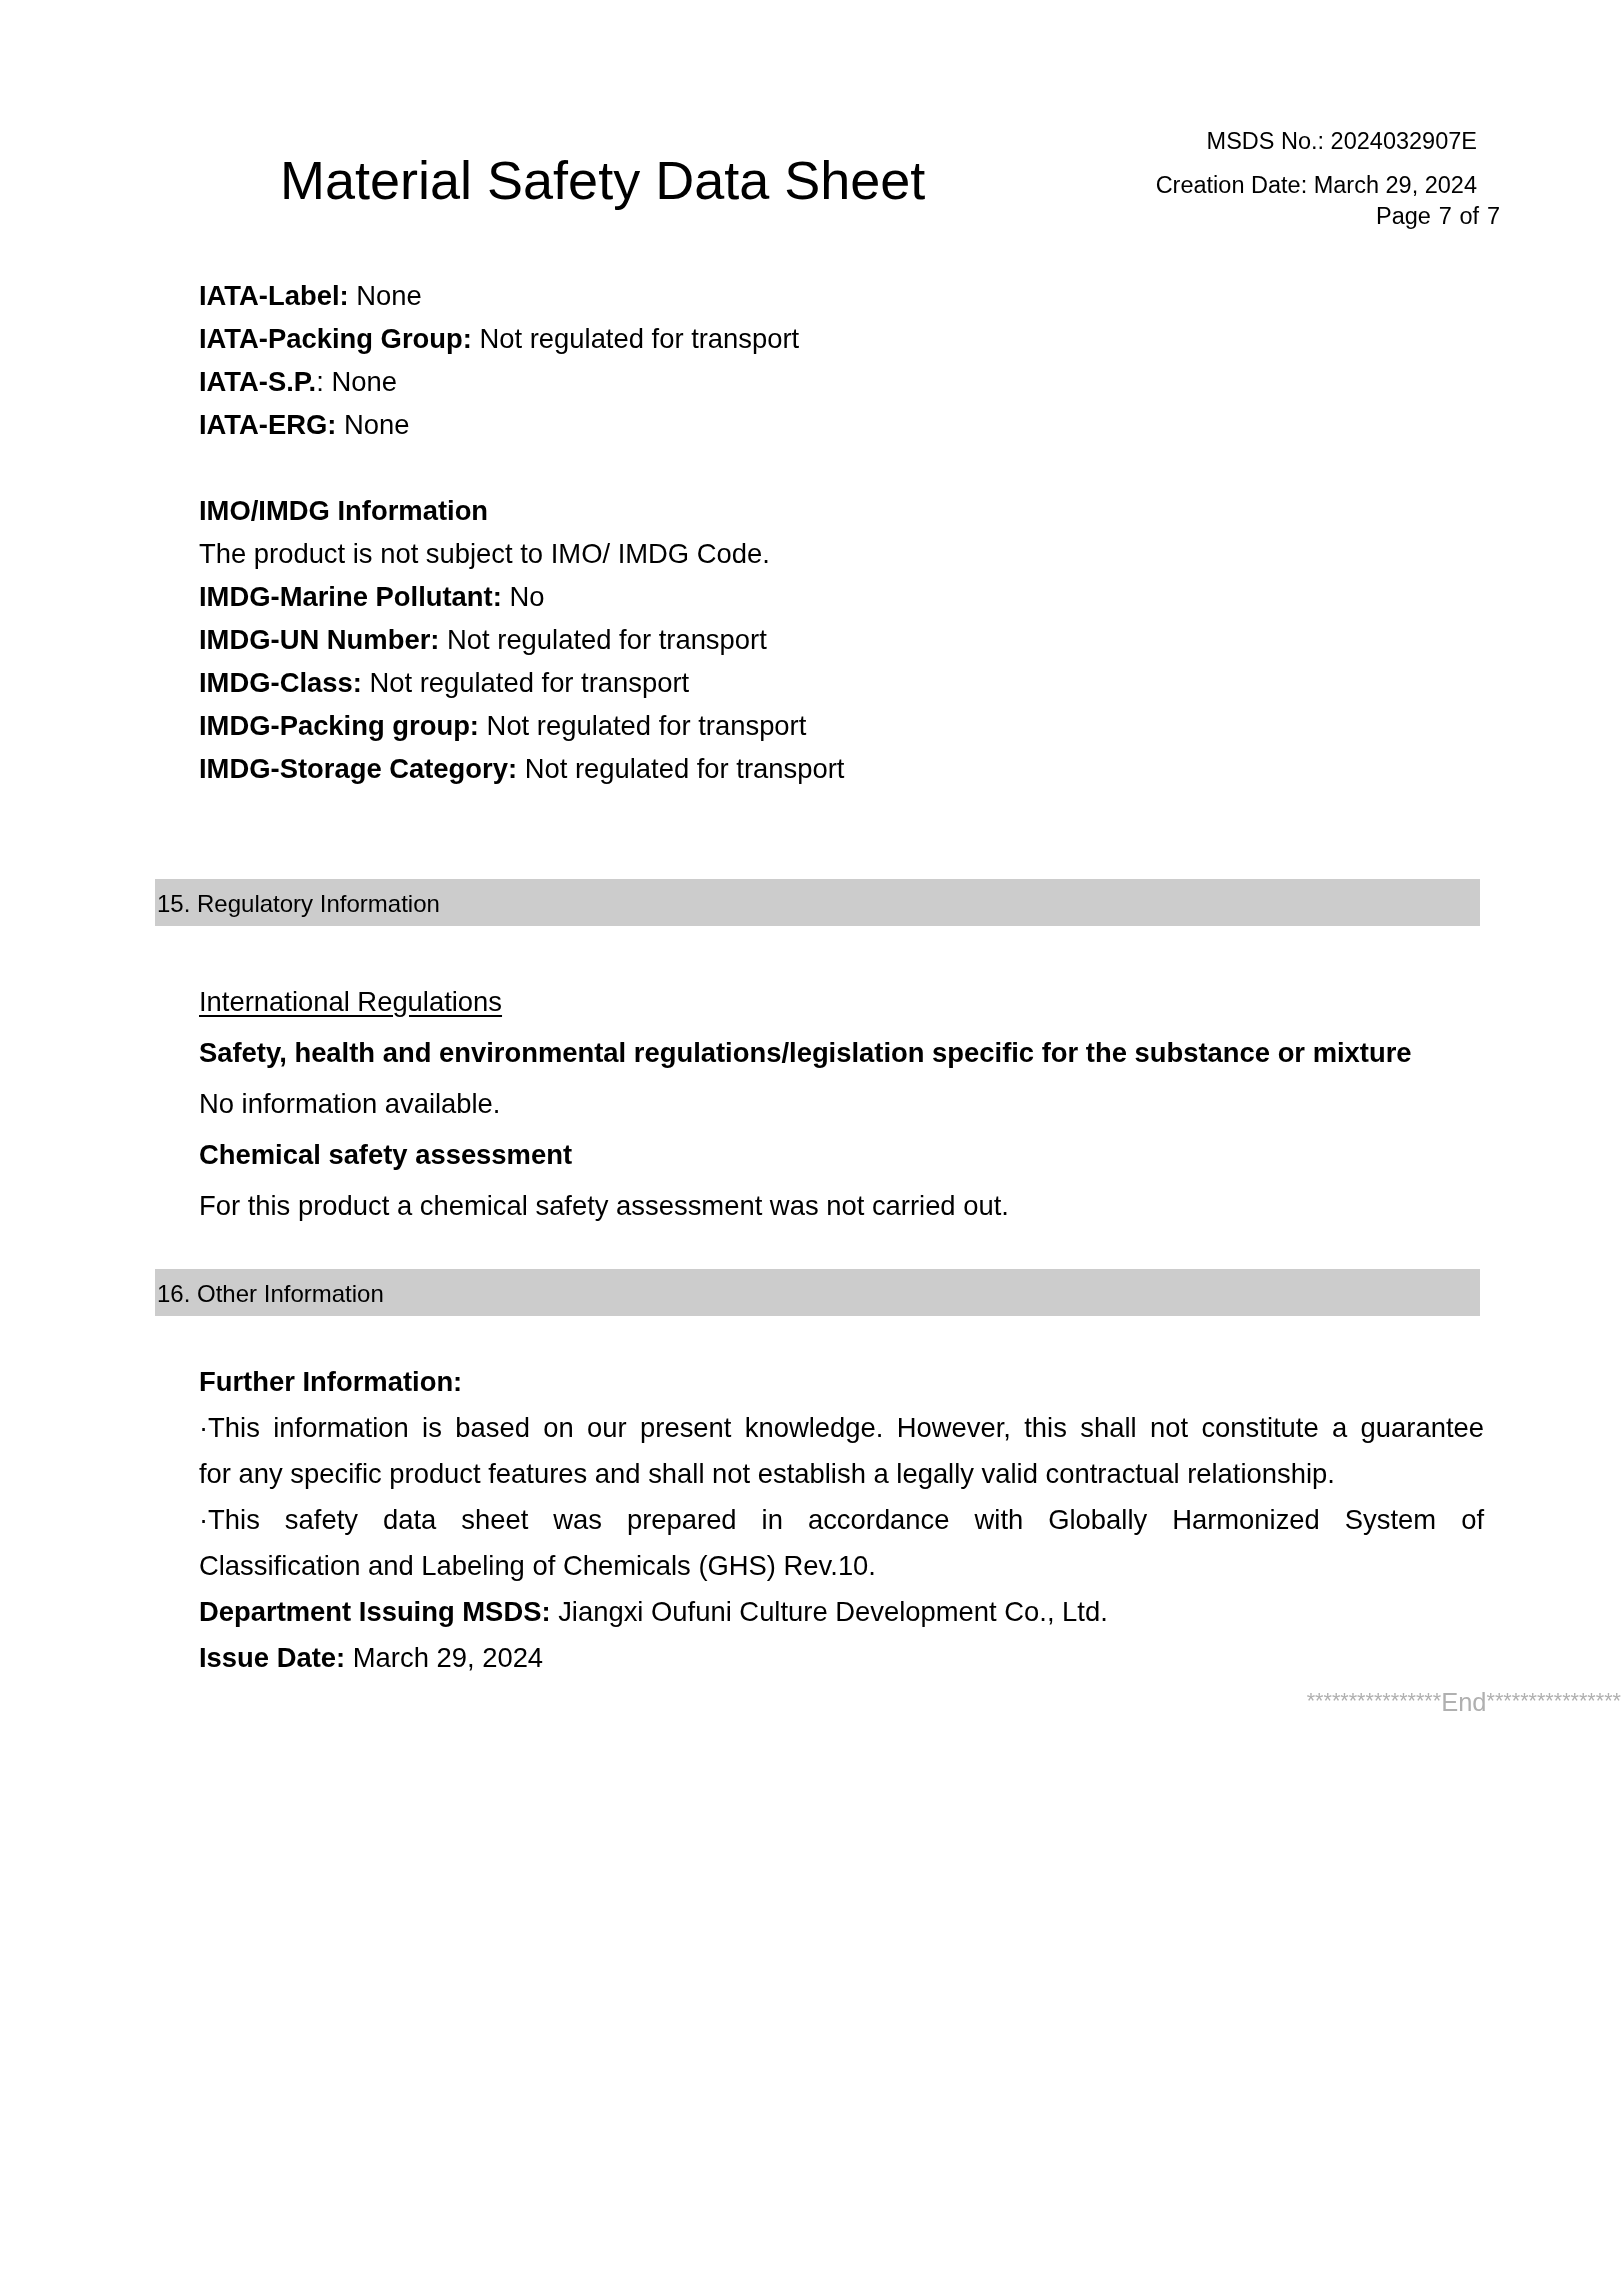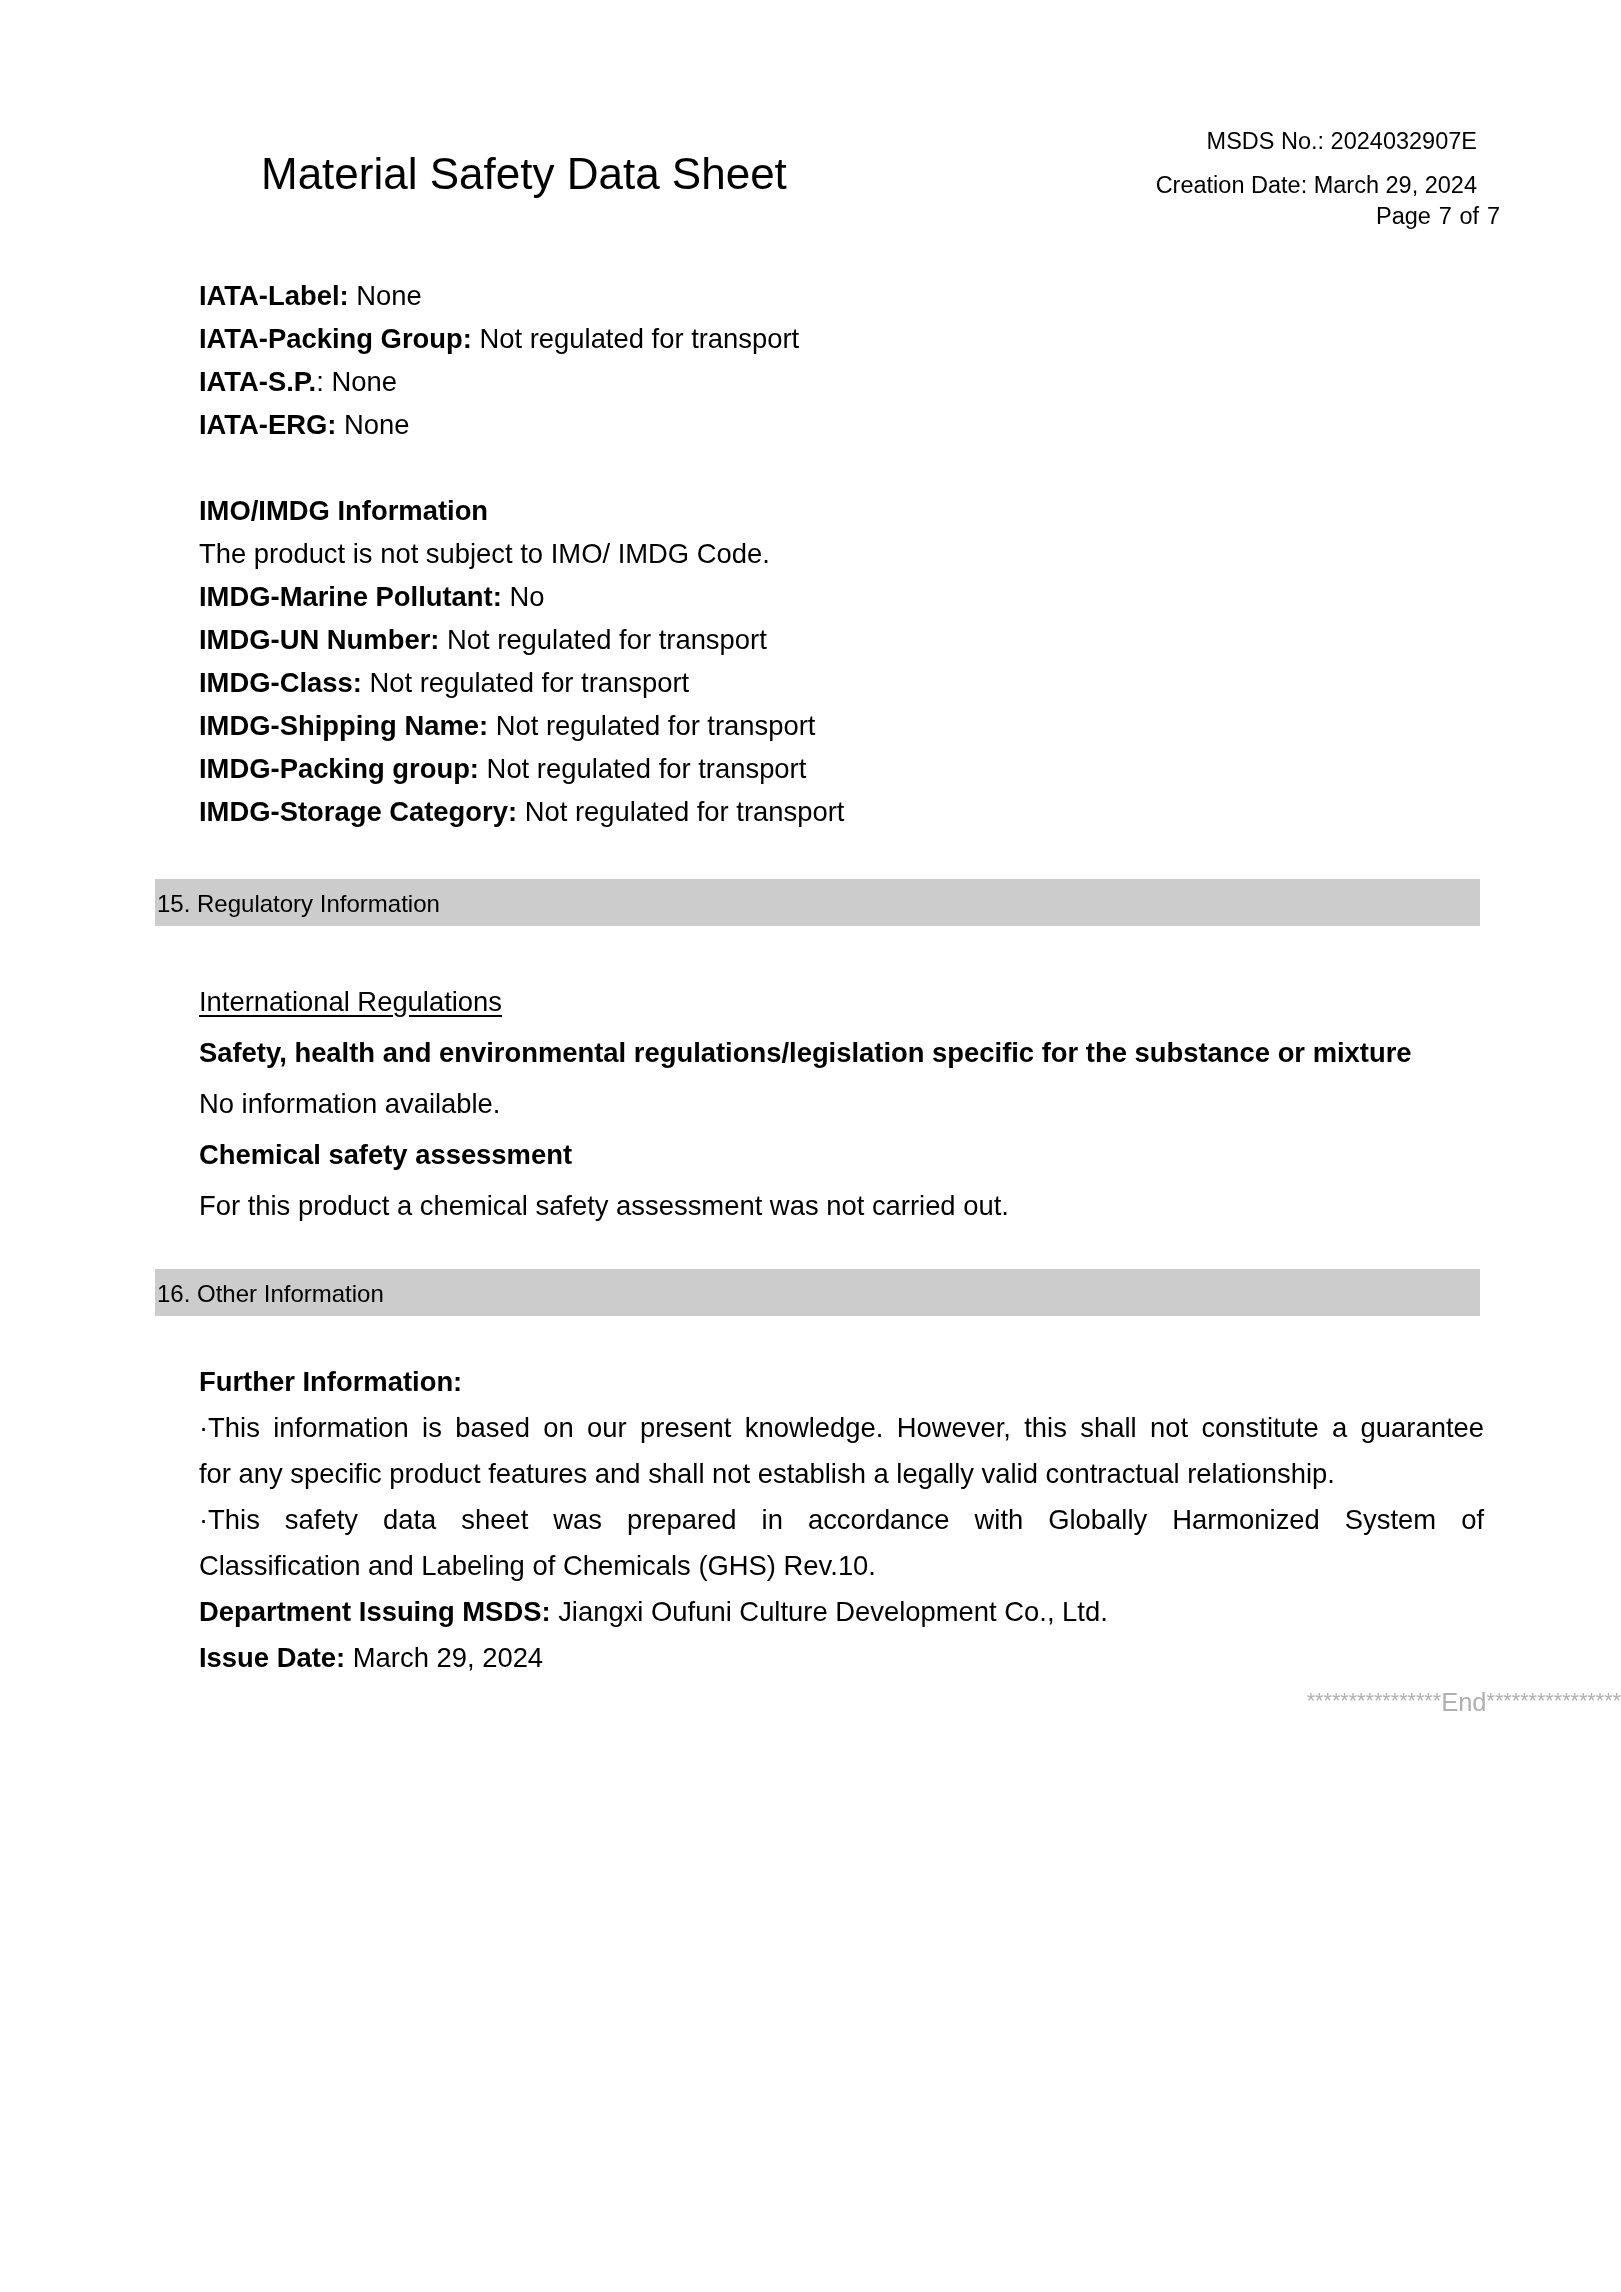--- a/index.html
+++ b/index.html
@@ -10,23 +10,23 @@
     body {
       width: 1621px;
       height: 2293px;
       position: relative;
       font-family: "Liberation Sans", sans-serif;
       color: #000000;
       overflow: hidden;
     }
     .doc-title {
       position: absolute;
-      left: 261px;
+      left: 280px;
       top: 149px;
-      font-size: 44px;
+      font-size: 54px;
       font-weight: normal;
       letter-spacing: 0px;
       white-space: nowrap;
     }
     .meta {
       position: absolute;
       right: 0;
       font-size: 23.5px;
       white-space: nowrap;
       text-align: right;
@@ -105,21 +105,20 @@
   <div class="line"><span class="k">IATA-S.P.</span><span>: None</span></div>
   <div class="line"><span class="k">IATA-ERG:</span><span> None</span></div>
 </div>
 
 <div class="block" style="top:489px;">
   <div class="line"><span class="k">IMO/IMDG Information</span></div>
   <div class="line">The product is not subject to IMO/ IMDG Code.</div>
   <div class="line"><span class="k">IMDG-Marine Pollutant:</span><span> No</span></div>
   <div class="line"><span class="k">IMDG-UN Number:</span><span> Not regulated for transport</span></div>
   <div class="line"><span class="k">IMDG-Class:</span><span> Not regulated for transport</span></div>
-  <div class="line"><span class="k">IMDG-Shipping Name:</span><span> Not regulated for transport</span></div>
   <div class="line"><span class="k">IMDG-Packing group:</span><span> Not regulated for transport</span></div>
   <div class="line"><span class="k">IMDG-Storage Category:</span><span> Not regulated for transport</span></div>
 </div>
 
 <div class="section-bar" style="top:879px;">15. Regulatory Information</div>
 
 <div class="block" style="top:976px;">
   <div class="para-line" style="height:51px;line-height:51px;"><span class="underline">International Regulations</span></div>
   <div class="para-line" style="height:51px;line-height:51px;"><span class="k" style="font-weight:bold;">Safety, health and environmental regulations/legislation specific for the substance or mixture</span></div>
   <div class="para-line" style="height:51px;line-height:51px;">No information available.</div>

